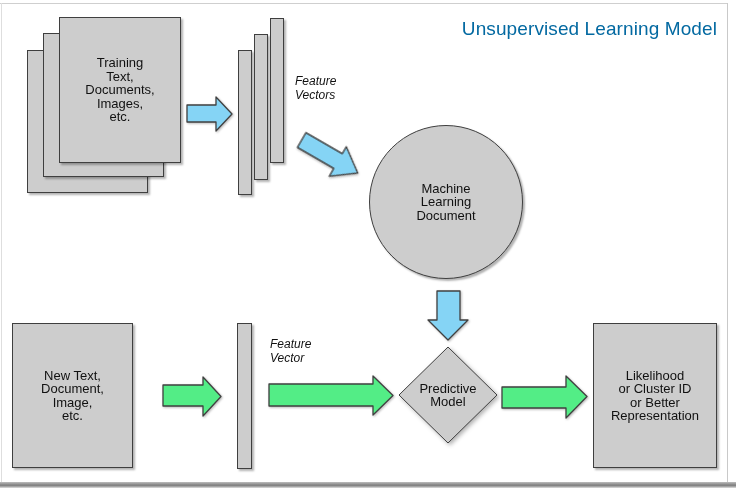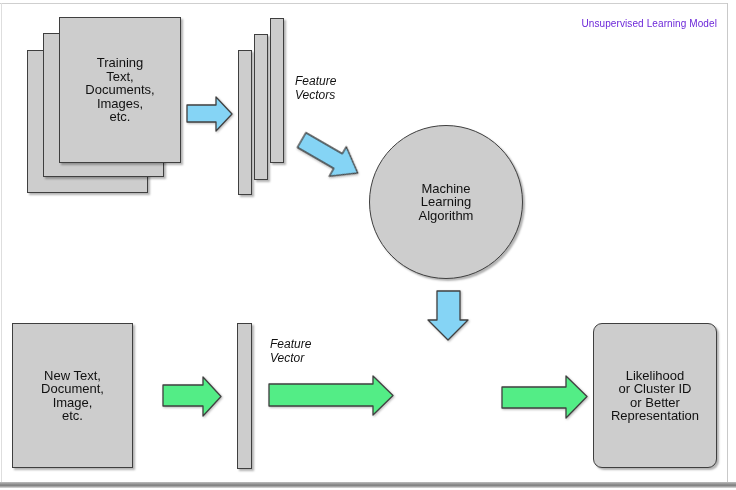--- a/index.html
+++ b/index.html
@@ -7,21 +7,21 @@
               font-family:"Liberation Sans","DejaVu Sans",sans-serif; }
   .canvas { position:relative; width:736px; height:490px; background:var(--background,#fff); overflow:hidden; }
 
   
   .frame-top   { position:absolute; left:0; top:3px; width:728px; height:1px; background:#cfcfcf; }
   .frame-left  { position:absolute; left:1px; top:3px; width:1px; height:479px; background:#dedede; }
   .frame-right { position:absolute; left:727px; top:3px; width:1px; height:479px; background:#c9c9c9; }
   .frame-bottom{ position:absolute; left:0; top:482px; width:736px; height:6px;
                  background:linear-gradient(180deg,#bdbdbd 0%,#7d7d7d 55%,#b9b9b9 85%,#e3e3e3 100%); }
 
-  .title { position:absolute; top:18px; right:19px; font-size:10px; color:#6d28d9; letter-spacing:0.1px; }
+  .title { position:absolute; top:18px; right:19px; font-size:19px; color:#0369a1; letter-spacing:0.1px; }
 
   .shape { position:absolute; background:var(--shape-fill,#cdcdcd);
            border:1px solid var(--shape-border,#3f3f3f);
            box-shadow:2px 2px 2px rgba(0,0,0,0.30); }
   .flexc { display:flex; align-items:center; justify-content:center; }
   .circle { border-radius:50%; }
 
   .label { color:#111; font-size:13px; line-height:13.5px; text-align:center; white-space:pre-line; }
   .floating-label { position:absolute; color:#111; font-size:12px; line-height:13.5px;
                     white-space:pre-line; text-align:left;font-style:italic; }
@@ -76,21 +76,21 @@
   <div class="floating-label" style="left:295px; top:75px;">Feature
 Vectors</div>
 
   <svg class="arrow blue rot30" style="left:297px; top:140px;" width="66" height="34">
     <polygon points="0,8 42,8 42,0 65,17 42,34 42,25 0,25"></polygon>
   </svg>
 
   <div class="shape circle flexc" style="left:369px; top:125px; width:154px; height:154px;">
     <div class="label">Machine
 Learning
-Algorithm</div>
+Document</div>
   </div>
 
   <svg class="arrow blue" style="left:424px; top:291px;" width="48" height="50">
     <polygon points="13,0 36,0 36,29 44,29 24,49 4,29 13,29"></polygon>
   </svg>
 
   <div class="shape flexc" style="left:12px; top:323px; width:121px; height:145px;">
     <div class="label">New Text,
 Document,
 Image,
@@ -103,25 +103,32 @@
 
   <div class="shape" style="left:237px; top:323px; width:15px; height:146px;"></div>
 
   <div class="floating-label" style="left:270px; top:338px;">Feature
 Vector</div>
 
   <svg class="arrow green" style="left:269px; top:376px;" width="125" height="40">
     <polygon points="0,8 104,8 104,0 124,19.5 104,39 104,30 0,30"></polygon>
   </svg>
 
+  <div class="diamond-wrap" style="left:398px; top:346px; width:100px; height:98px;">
+    <svg width="100" height="98">
+      <polygon points="50,1 99,49 50,97 1,49"></polygon>
+    </svg>
+    <div class="label">Predictive
+Model</div>
+  </div>
 
   <svg class="arrow green" style="left:502px; top:376px;" width="86" height="42">
     <polygon points="0,11 64,11 64,0 85,20.5 64,42 64,32 0,32"></polygon>
   </svg>
 
-  <div class="shape flexc" style="left:593px; top:323px; width:124px; height:145px;border-radius:9px;">
+  <div class="shape flexc" style="left:593px; top:323px; width:124px; height:145px;">
     <div class="label">Likelihood
 or Cluster ID
 or Better
 Representation</div>
   </div>
 
 </div>
 
 </body></html>

